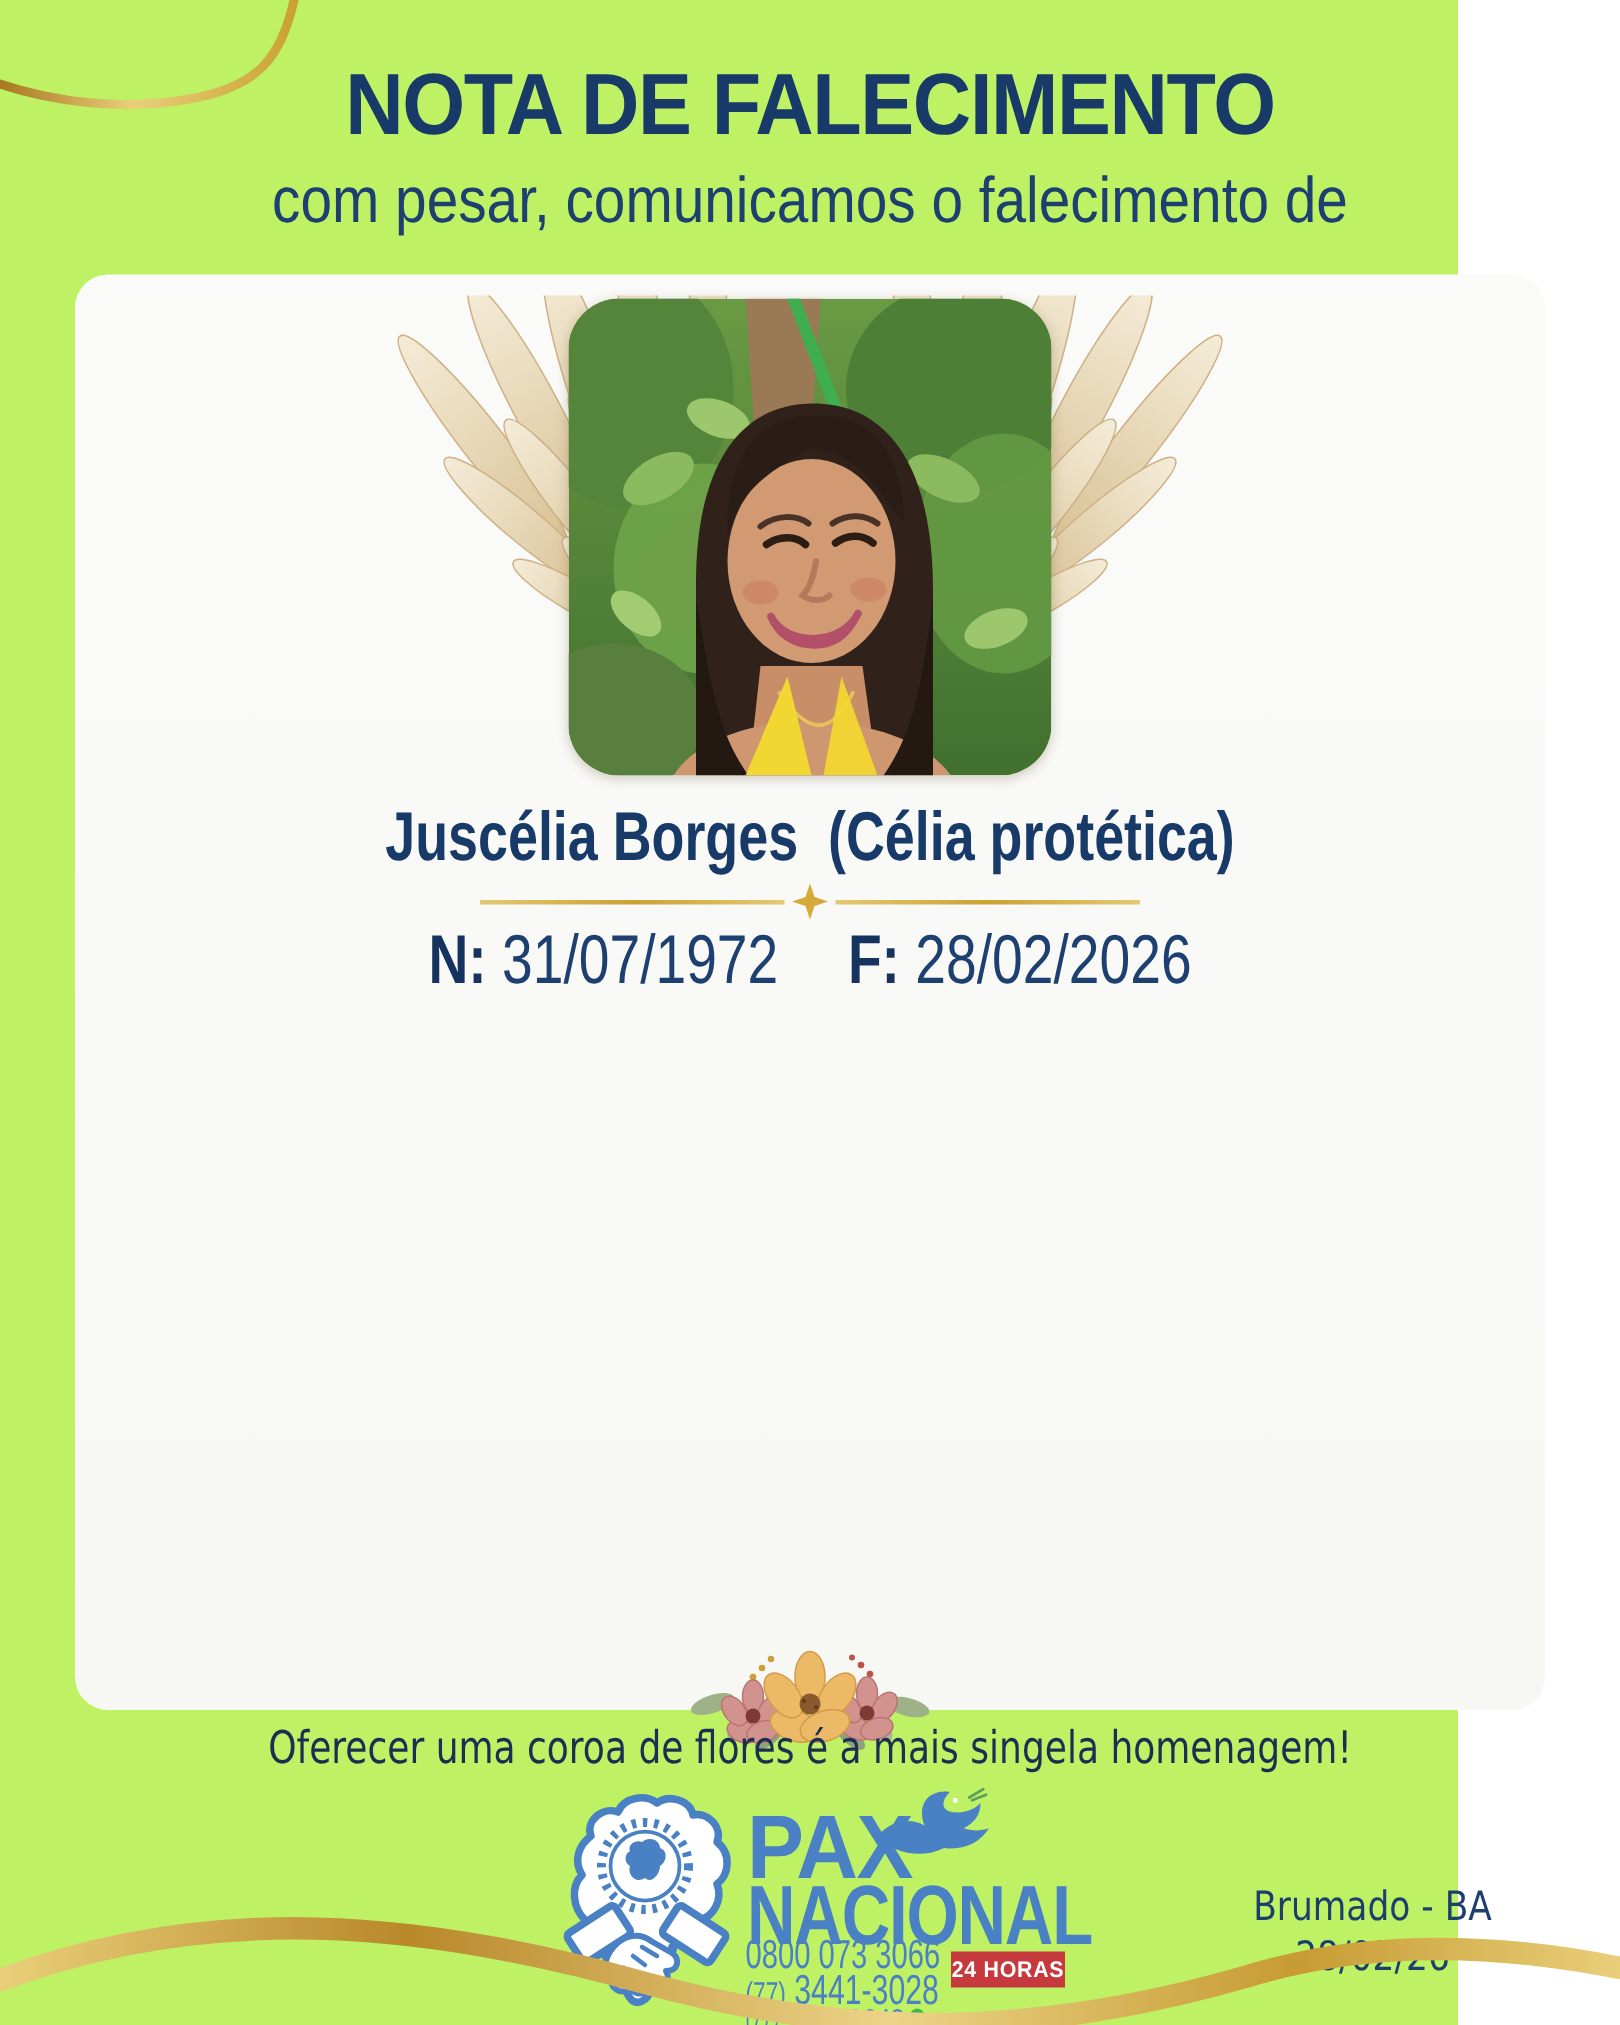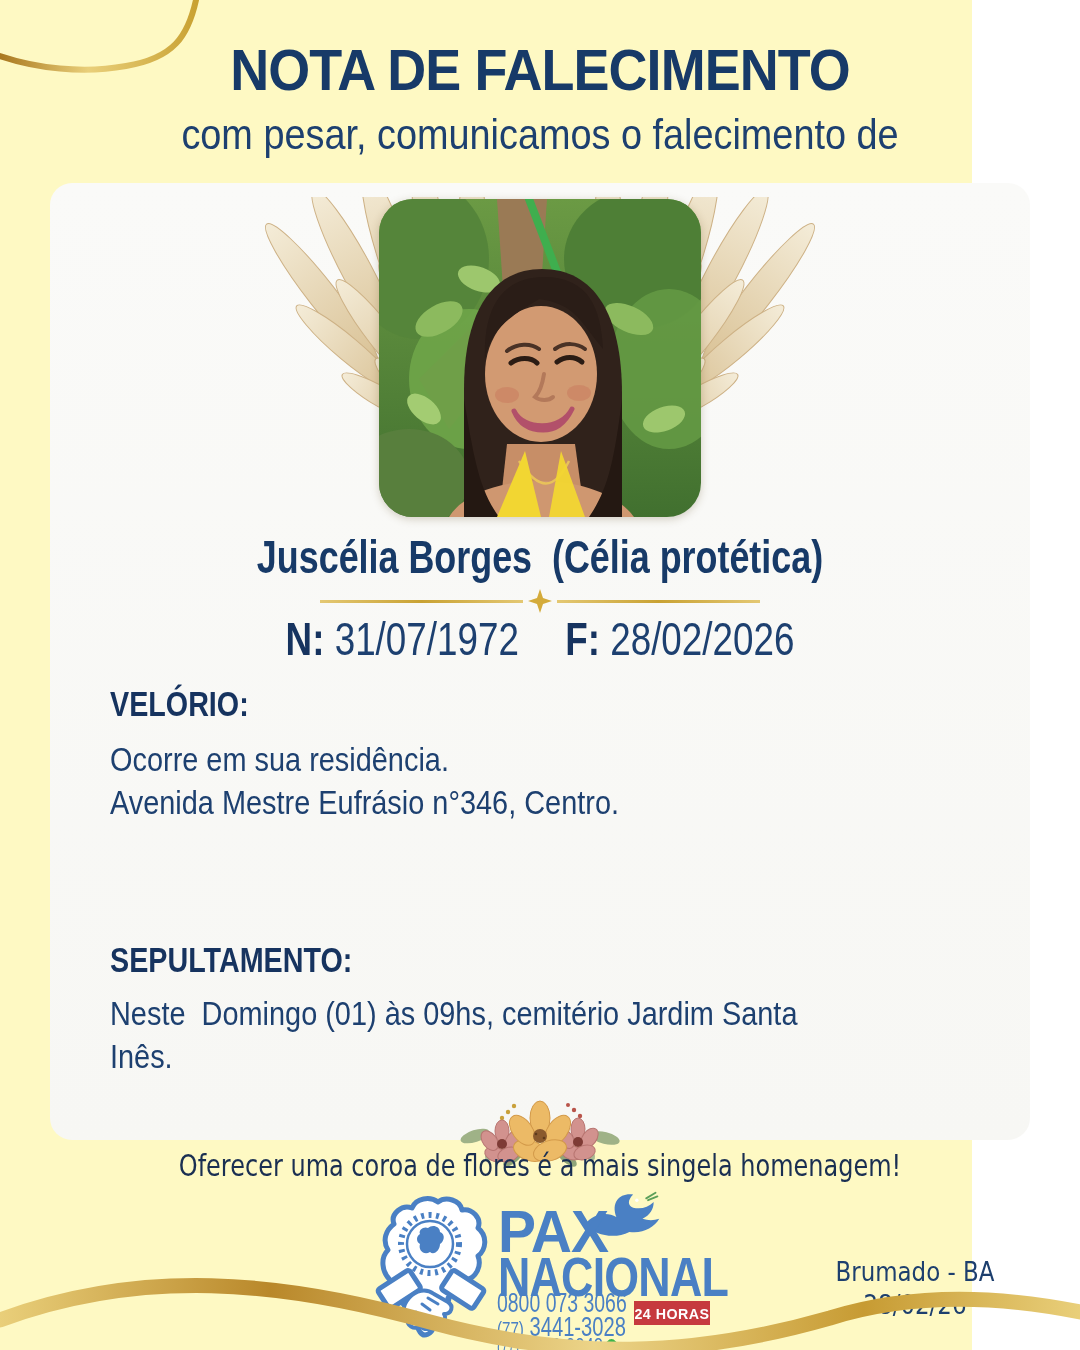--- a/index.html
+++ b/index.html
@@ -1,19 +1,19 @@
 <!DOCTYPE html>
 <html><head>
 <meta charset="utf-8">
 <style>
   * { margin:0; padding:0; box-sizing:border-box; }
   html,body { background:#ffffff; }
   body { width:1080px; height:1350px; position:relative; overflow:hidden;
          font-family:"Liberation Sans", sans-serif; }
-  .canvas { position:absolute; inset:0; width:972px; height:1350px; background:#fef9c3; }
+  .canvas { position:absolute; inset:0; width:972px; height:1350px; background:#bef264; }
 
   
   .top-flourish { position:absolute; left:0; top:0; width:240px; height:95px; }
   .bottom-wave  { position:absolute; left:0; top:1250px; width:1080px; height:100px; }
 
   
   .title { position:absolute; top:36px; left:0; width:1080px; text-align:center;
            font-size:58px; font-weight:700; letter-spacing:-1px; color:#173a68;
            transform:scaleX(.93); }
   .subtitle { position:absolute; top:110px; left:0; width:1080px; text-align:center;
@@ -218,27 +218,20 @@
     <svg width="24" height="24" viewBox="0 0 24 24">
       <polygon points="12,0 15,9 24,12 15,15 12,24 9,15 0,12 9,9" fill="#d4ab3a"></polygon>
     </svg>
     <span class="rule"></span>
   </div>
 
   <div class="dates">
     <span class="grp"><span class="lbl">N:</span> <span>31/07/1972</span></span><span class="grp"><span class="lbl">F:</span> <span>28/02/2026</span></span>
   </div>
 
-  <div class="info">
-    <h3>VELÓRIO:</h3>
-    <p class="wake-body">Ocorre em sua residência.</p>
-    <p>Avenida Mestre Eufrásio n°346, Centro.</p>
-    <h3 class="burial-head">SEPULTAMENTO:</h3>
-    <p class="burial-body">Neste  Domingo (01) às 09hs, cemitério Jardim Santa Inês.</p>
-  </div>
 
   <svg class="flower-divider" viewBox="0 0 540 80">
     <defs>
       <linearGradient id="gold2" x1="0" y1="0" x2="1" y2="0">
         <stop offset="0" stop-color="#e7cc79"></stop>
           <stop offset=".5" stop-color="#b9882a"></stop>
         <stop offset="1" stop-color="#e7cc79"></stop>
       </linearGradient>
     </defs>
     <line x1="0" y1="44" x2="540" y2="44" stroke="url(#gold2)" stroke-width="3"></line>

